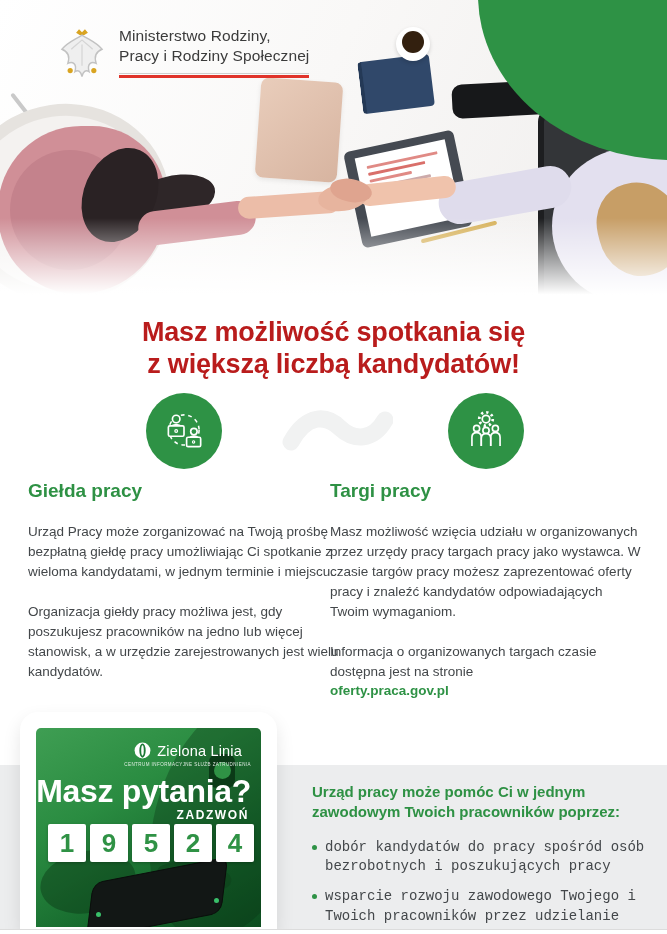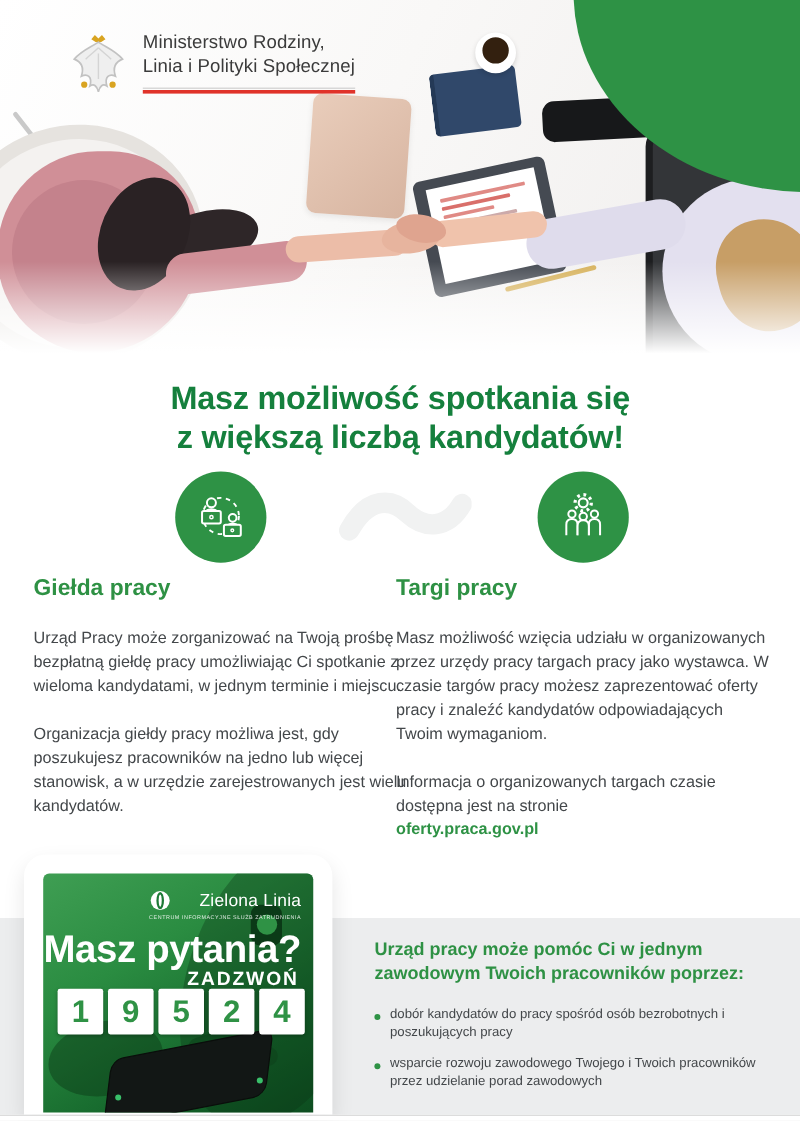--- a/index.html
+++ b/index.html
@@ -45,21 +45,21 @@
 
   
   .ministry { position:absolute; left:58px; top:26px; display:flex; align-items:flex-start; }
   .eagle { width:48px; height:52px; margin-top:2px; }
   .ministry-text { margin-left:13px; }
   .ministry-text .ln { font-size:15.5px; color:#3b3b3b; line-height:1.28; letter-spacing:.1px; }
   .rule-gray { height:1px; background:#cfcfcf; margin-top:7px; }
   .rule-red { height:3px; background:#E0332A; margin-top:1px; }
 
   
-  .headline { position:absolute; left:0; top:316px; width:667px; text-align:center; font-size:27px; font-weight:700; color:#15803d; line-height:1.2; letter-spacing:-.2px; }
+  .headline { position:absolute; left:0; top:316px; width:667px; text-align:center; font-size:27px; font-weight:700; color:#b91c1c; line-height:1.2; letter-spacing:-.2px; }
 
   
   .col { position:absolute; top:393px; width:312px; text-align:left; }
   .col.left { left:28px; }
   .col.right { left:330px; }
   .icon-circle { width:76px; height:76px; border-radius:50%; background:#2E9245; margin:0 auto; display:flex; align-items:center; justify-content:center; }
   .col-title { margin-top:11px; font-size:19px; font-weight:700; color:#2E9144; }
   .col-para { margin-top:20px; font-size:13.5px; line-height:1.48; color:#43474A; }
   .col-para + .col-para { }
   .col-link { display:block; margin-top:1px; font-size:13.5px; font-weight:700; color:#2E9245; text-decoration:none; }
@@ -76,35 +76,35 @@
   .zl-watch { right:26px; top:26px; width:26px; height:34px; background:#0b3a17; border-radius:8px; }
   .zl-watch-face { right:30px; top:34px; width:17px; height:17px; background:#2f9245; border-radius:50%; }
   .zl-palm { left:4px; bottom:14px; width:96px; height:62px; background:rgba(10,50,20,.42); border-radius:50%; transform:rotate(-10deg); }
   .zl-finger1 { left:120px; bottom:52px; width:54px; height:16px; background:rgba(12,60,24,.45); border-radius:8px; transform:rotate(-18deg); }
   .zl-finger2 { left:140px; bottom:34px; width:56px; height:16px; background:rgba(12,60,24,.40); border-radius:8px; transform:rotate(-14deg); }
   .zl-phone { left:52px; bottom:2px; width:138px; height:54px; background:#121715; border:1px solid #0a0d0b; border-radius:10px; transform:rotate(-11deg) skewX(-18deg); }
   .zl-dot { width:5px; height:5px; background:#39c06a; border-radius:50%; position:absolute; }
   .zl-dot.d1 { left:60px; bottom:10px; }
   .zl-dot.d2 { left:178px; bottom:24px; }
   .zl-brand { position:absolute; top:13px; right:10px; text-align:right; color:#ffffff; }
-  .zl-brand-row { display:flex; align-items:center; justify-content:space-between; gap:5px; }
+  .zl-brand-row { display:flex; align-items:center; justify-content:center; gap:5px; }
   .zl-brand-name { font-size:14.5px; font-weight:300; letter-spacing:.2px; }
   .zl-brand-sub { font-size:4.5px; letter-spacing:.45px; color:rgba(255,255,255,.85); margin-top:2px; }
   .zl-question { position:absolute; top:45px; right:10px; font-size:32px; font-weight:700; color:#ffffff; letter-spacing:-.3px; }
-  .zl-call { position:absolute; top:80px; right:12px; font-size:16px; font-weight:700; letter-spacing:1.6px; color:#ffffff; }
+  .zl-call { position:absolute; top:80px; right:12px; font-size:12px; font-weight:700; letter-spacing:1.6px; color:#ffffff; }
   .zl-digits { position:absolute; top:96px; left:12px; display:flex; gap:4px; }
   .zl-digit { width:38px; height:38px; background:#ffffff; border-radius:2px; display:flex; align-items:center; justify-content:center; font-size:26px; font-weight:700; color:#2F9245; box-shadow:0 1px 3px rgba(0,0,0,.25); }
 
   
   .footer-text { position:absolute; left:312px; top:782px; width:334px; }
   .footer-heading { font-size:15px; font-weight:700; color:#2E9144; line-height:1.35; }
   .bullets { margin-top:15px; list-style:none; }
   .bullets li { display:flex; gap:8px; margin-bottom:10px; }
   .bullets .dot { flex:0 0 5px; width:5px; height:5px; border-radius:50%; background:#2E9245; margin-top:7px; }
-  .bullets .bt { font-size:11px; line-height:1.42; color:#43474A; }
+  .bullets .bt { font-size:14px; line-height:1.42; color:#43474A;font-family:Liberation Mono, monospace; }
 
   .bottom-strip { position:absolute; left:0; top:929px; width:667px; height:5px; background:#ffffff; border-top:1px solid #dcdcdc; }
 </style>
 </head>
 <body>
 
 <div class="page">
 
   <div class="hero">
     <div class="desk sh"></div>
@@ -145,21 +145,21 @@
   <div class="ministry">
     <svg class="eagle" viewBox="0 0 40 44">
       <polygon points="15,4 17.5,1 20,3.5 22.5,1 25,4 22,6 18,6" fill="#d9a421"></polygon>
       <path d="M20,6 C14,10 8,12 3,18 C8,20 10,24 8,30 C12,28 16,30 14,37 C17,35 19,37 20,41 C21,37 23,35 26,37 C24,30 28,28 32,30 C30,24 32,20 37,18 C32,12 26,10 20,6 Z" fill="#efefef" stroke="#c2c2c2" stroke-width="1.2"></path>
       <path d="M20,10 C17,13 14,15 11,18 M20,10 C23,13 26,15 29,18 M20,14 L20,32" stroke="#d4d4d4" stroke-width="1" fill="none"></path>
       <circle cx="10" cy="36" r="2.2" fill="#d9a421"></circle>
       <circle cx="30" cy="36" r="2.2" fill="#d9a421"></circle>
     </svg>
     <div class="ministry-text">
       <div class="ln">Ministerstwo Rodziny,</div>
-      <div class="ln">Linia i Polityki Społecznej</div>
+      <div class="ln">Pracy i Rodziny Społecznej</div>
       <div class="rule-gray"></div>
       <div class="rule-red"></div>
     </div>
   </div>
 
   <div class="headline">
     <div>Masz możliwość spotkania się</div>
     <div>z większą liczbą kandydatów!</div>
   </div>
 

